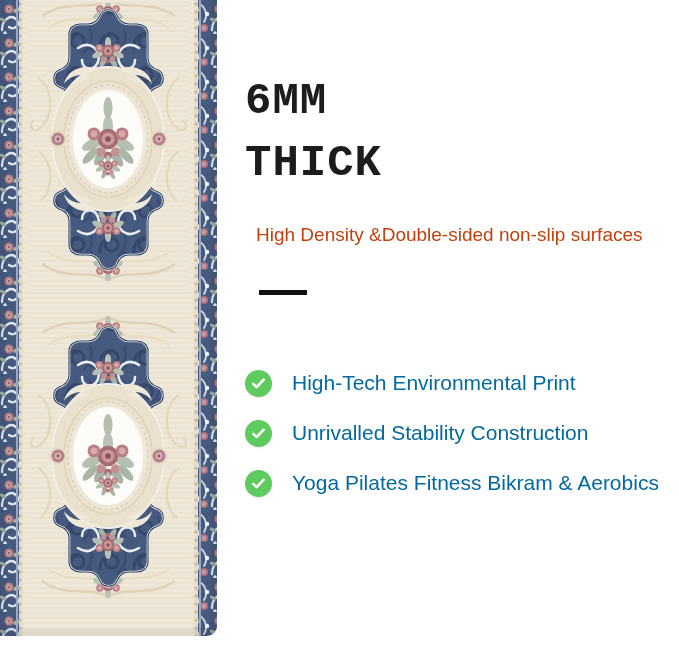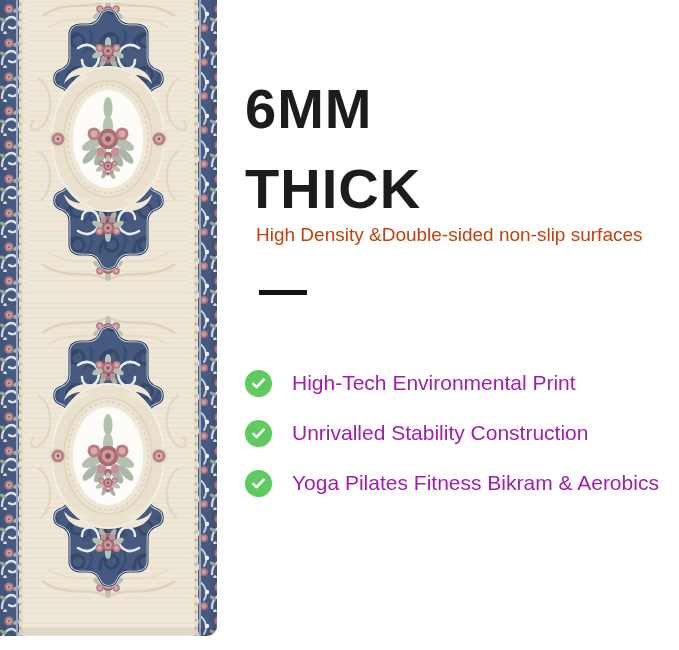--- a/index.html
+++ b/index.html
@@ -19,28 +19,28 @@
     overflow:hidden;
     border-bottom-right-radius:10px;
     background:#efe7d8;
   }
   .rug-inner{position:absolute;left:0;top:0;width:217px;height:636px;}
 
   
   .copy{position:absolute;left:245px;top:0;width:434px;height:650px;}
 
   .headline{
-    position:absolute;left:0;top:78px;width:434px;
-    font-size:56px;line-height:62px;
+    position:absolute;left:0;top:70px;width:434px;
+    font-size:44px;line-height:62px;
     font-weight:bold;
     letter-spacing:1px;
     color:#1c1c1c;
-    font-family:Liberation Sans, sans-serif;
-  }
-  .headline .line2{display:block;margin-top:18px;}
+    font-family:Liberation Mono, monospace;
+  }
+  .headline .line2{display:block;margin-top:0;}
 
   .subtitle{
     position:absolute;left:11px;top:223px;width:420px;
     font-size:19px;line-height:24px;
     color:#c2410c;
     font-family:"Liberation Sans", sans-serif;
     white-space:nowrap;
   }
 
   .divider{
@@ -57,21 +57,21 @@
     width:27px;height:27px;flex:0 0 27px;
     border-radius:50%;
     background:#5dcb5d;
     display:flex;align-items:center;justify-content:center;
     box-shadow:0 1px 2px rgba(0,0,0,0.10);
   }
   .check-icon svg{display:block;}
   .feature-label{
     margin-left:20px;
     font-size:21px;line-height:26px;
-    color:#a21caf;
+    color:#0369a1;
     white-space:nowrap;
     font-family:"Liberation Sans", sans-serif;
   }
 </style>
 </head>
 <body>
 
 <div id="stage">
 
   <div class="rug-photo">

